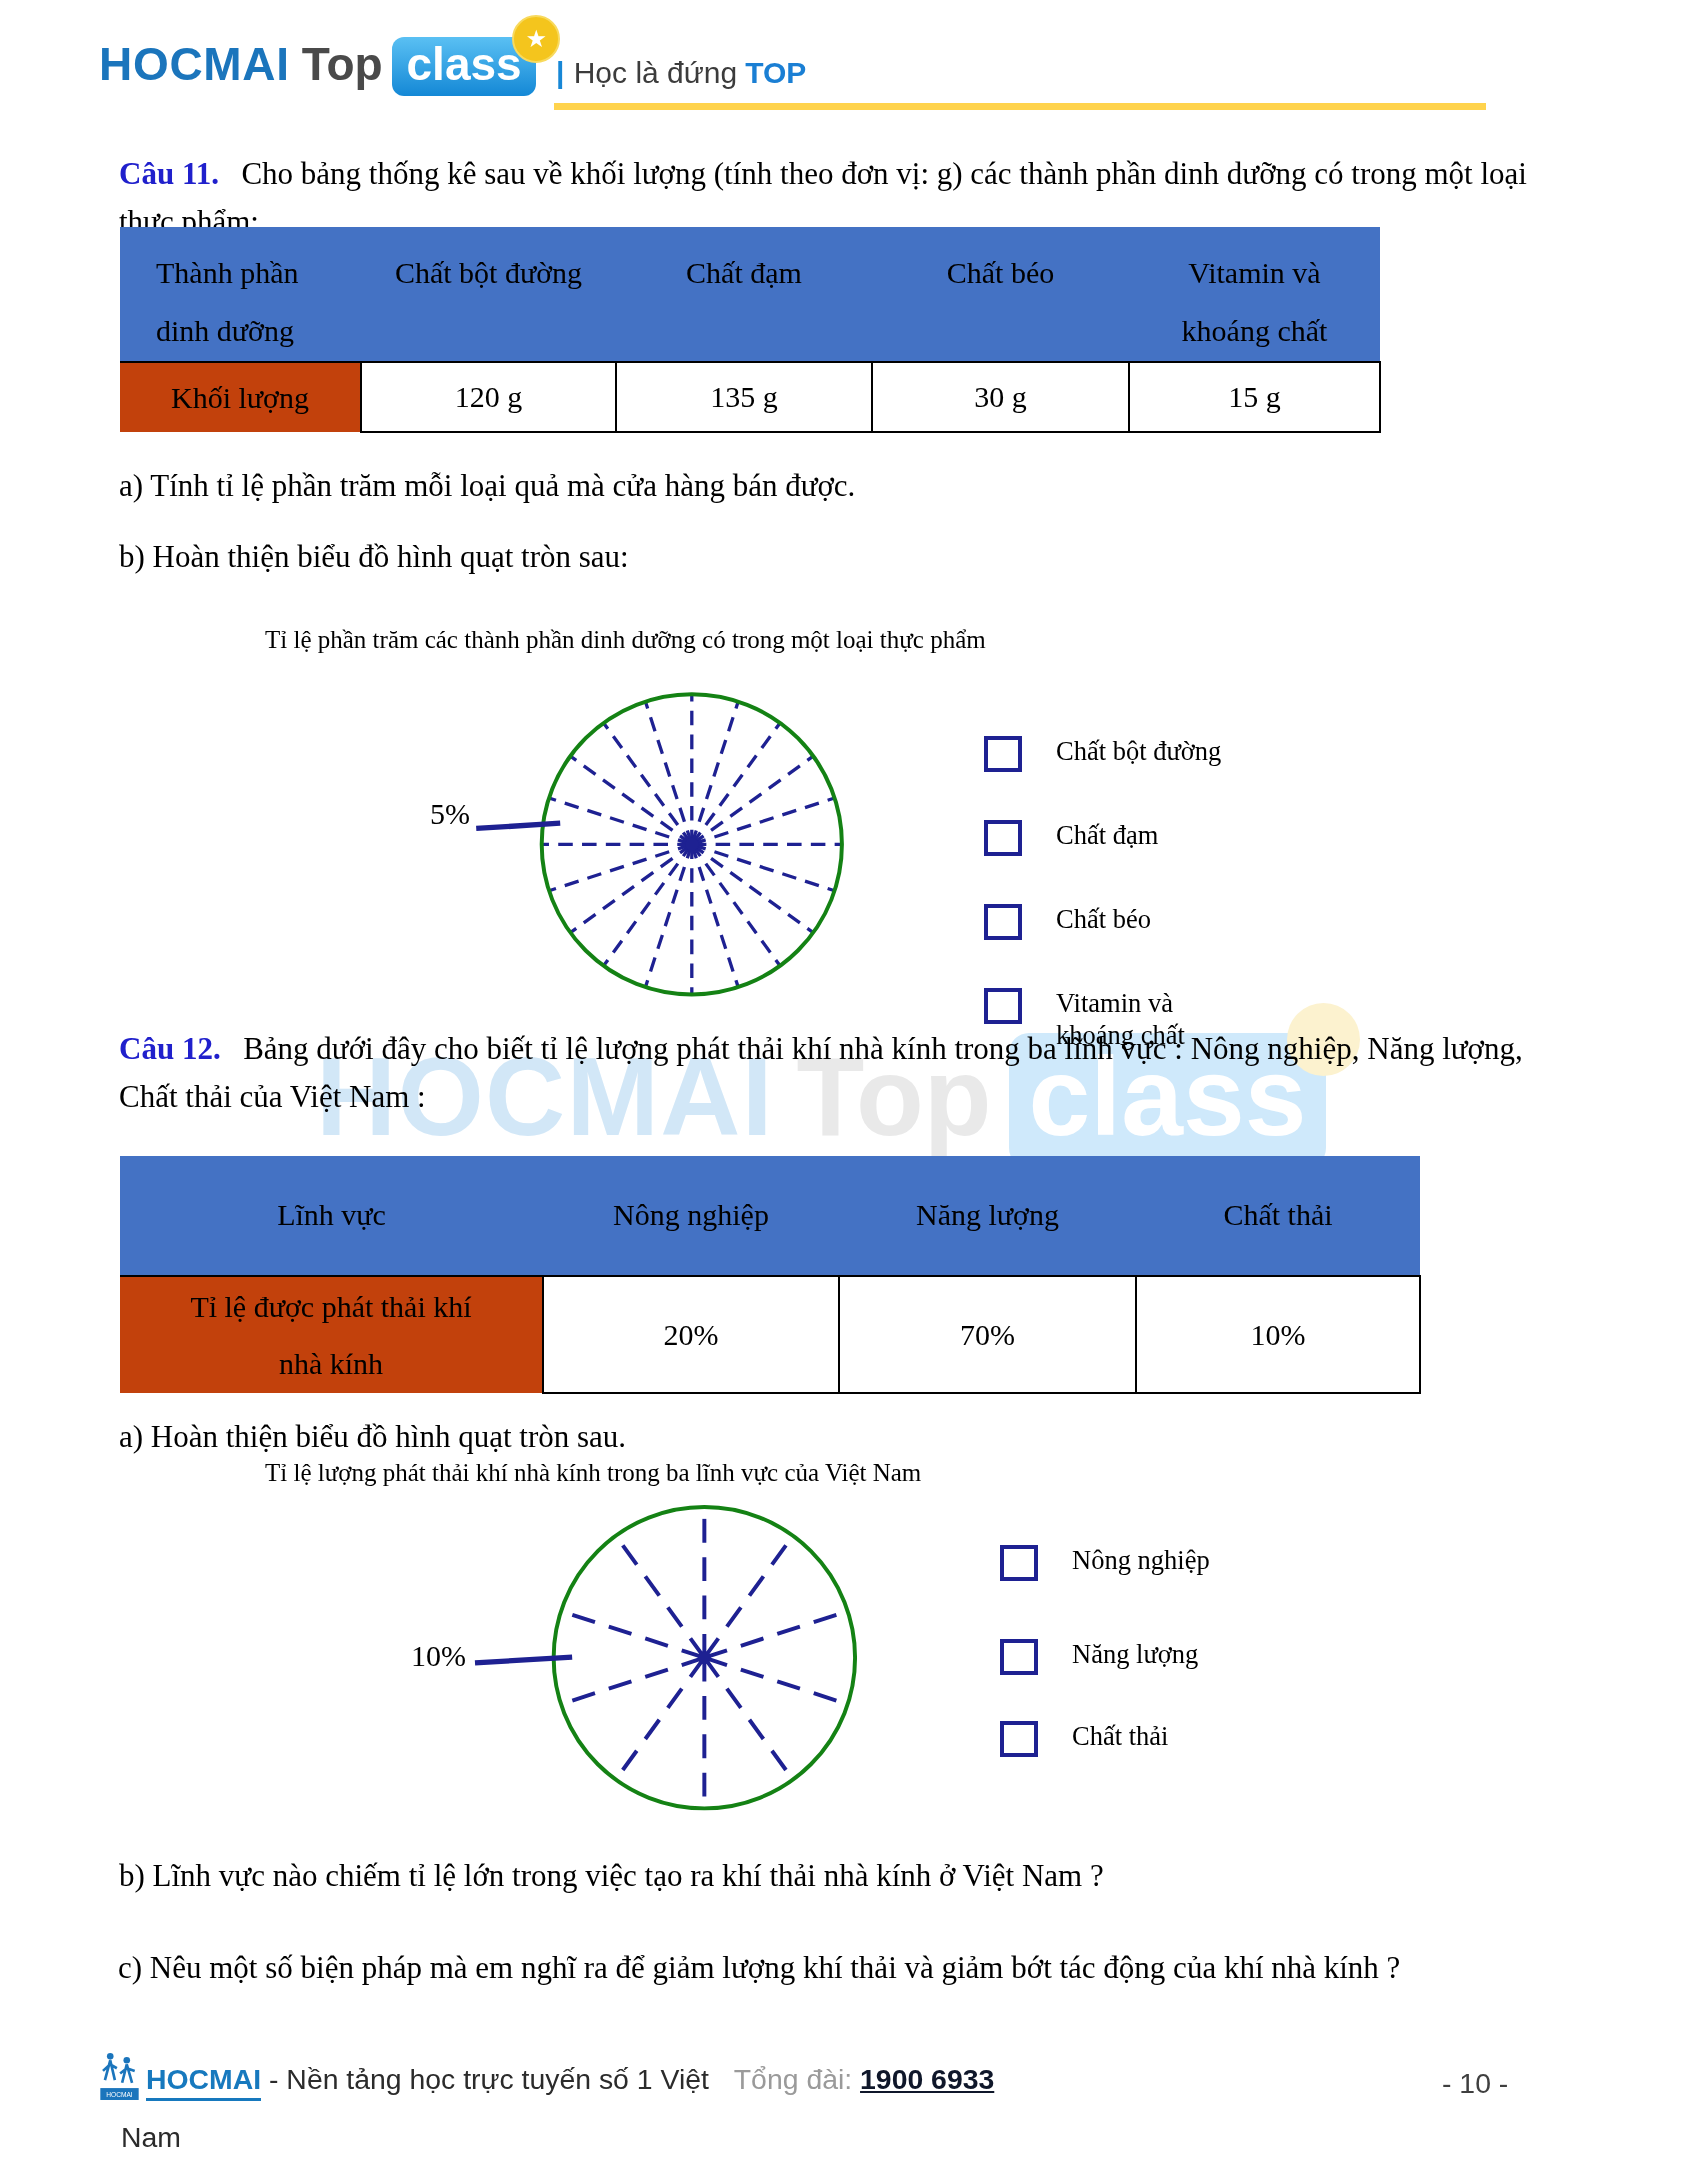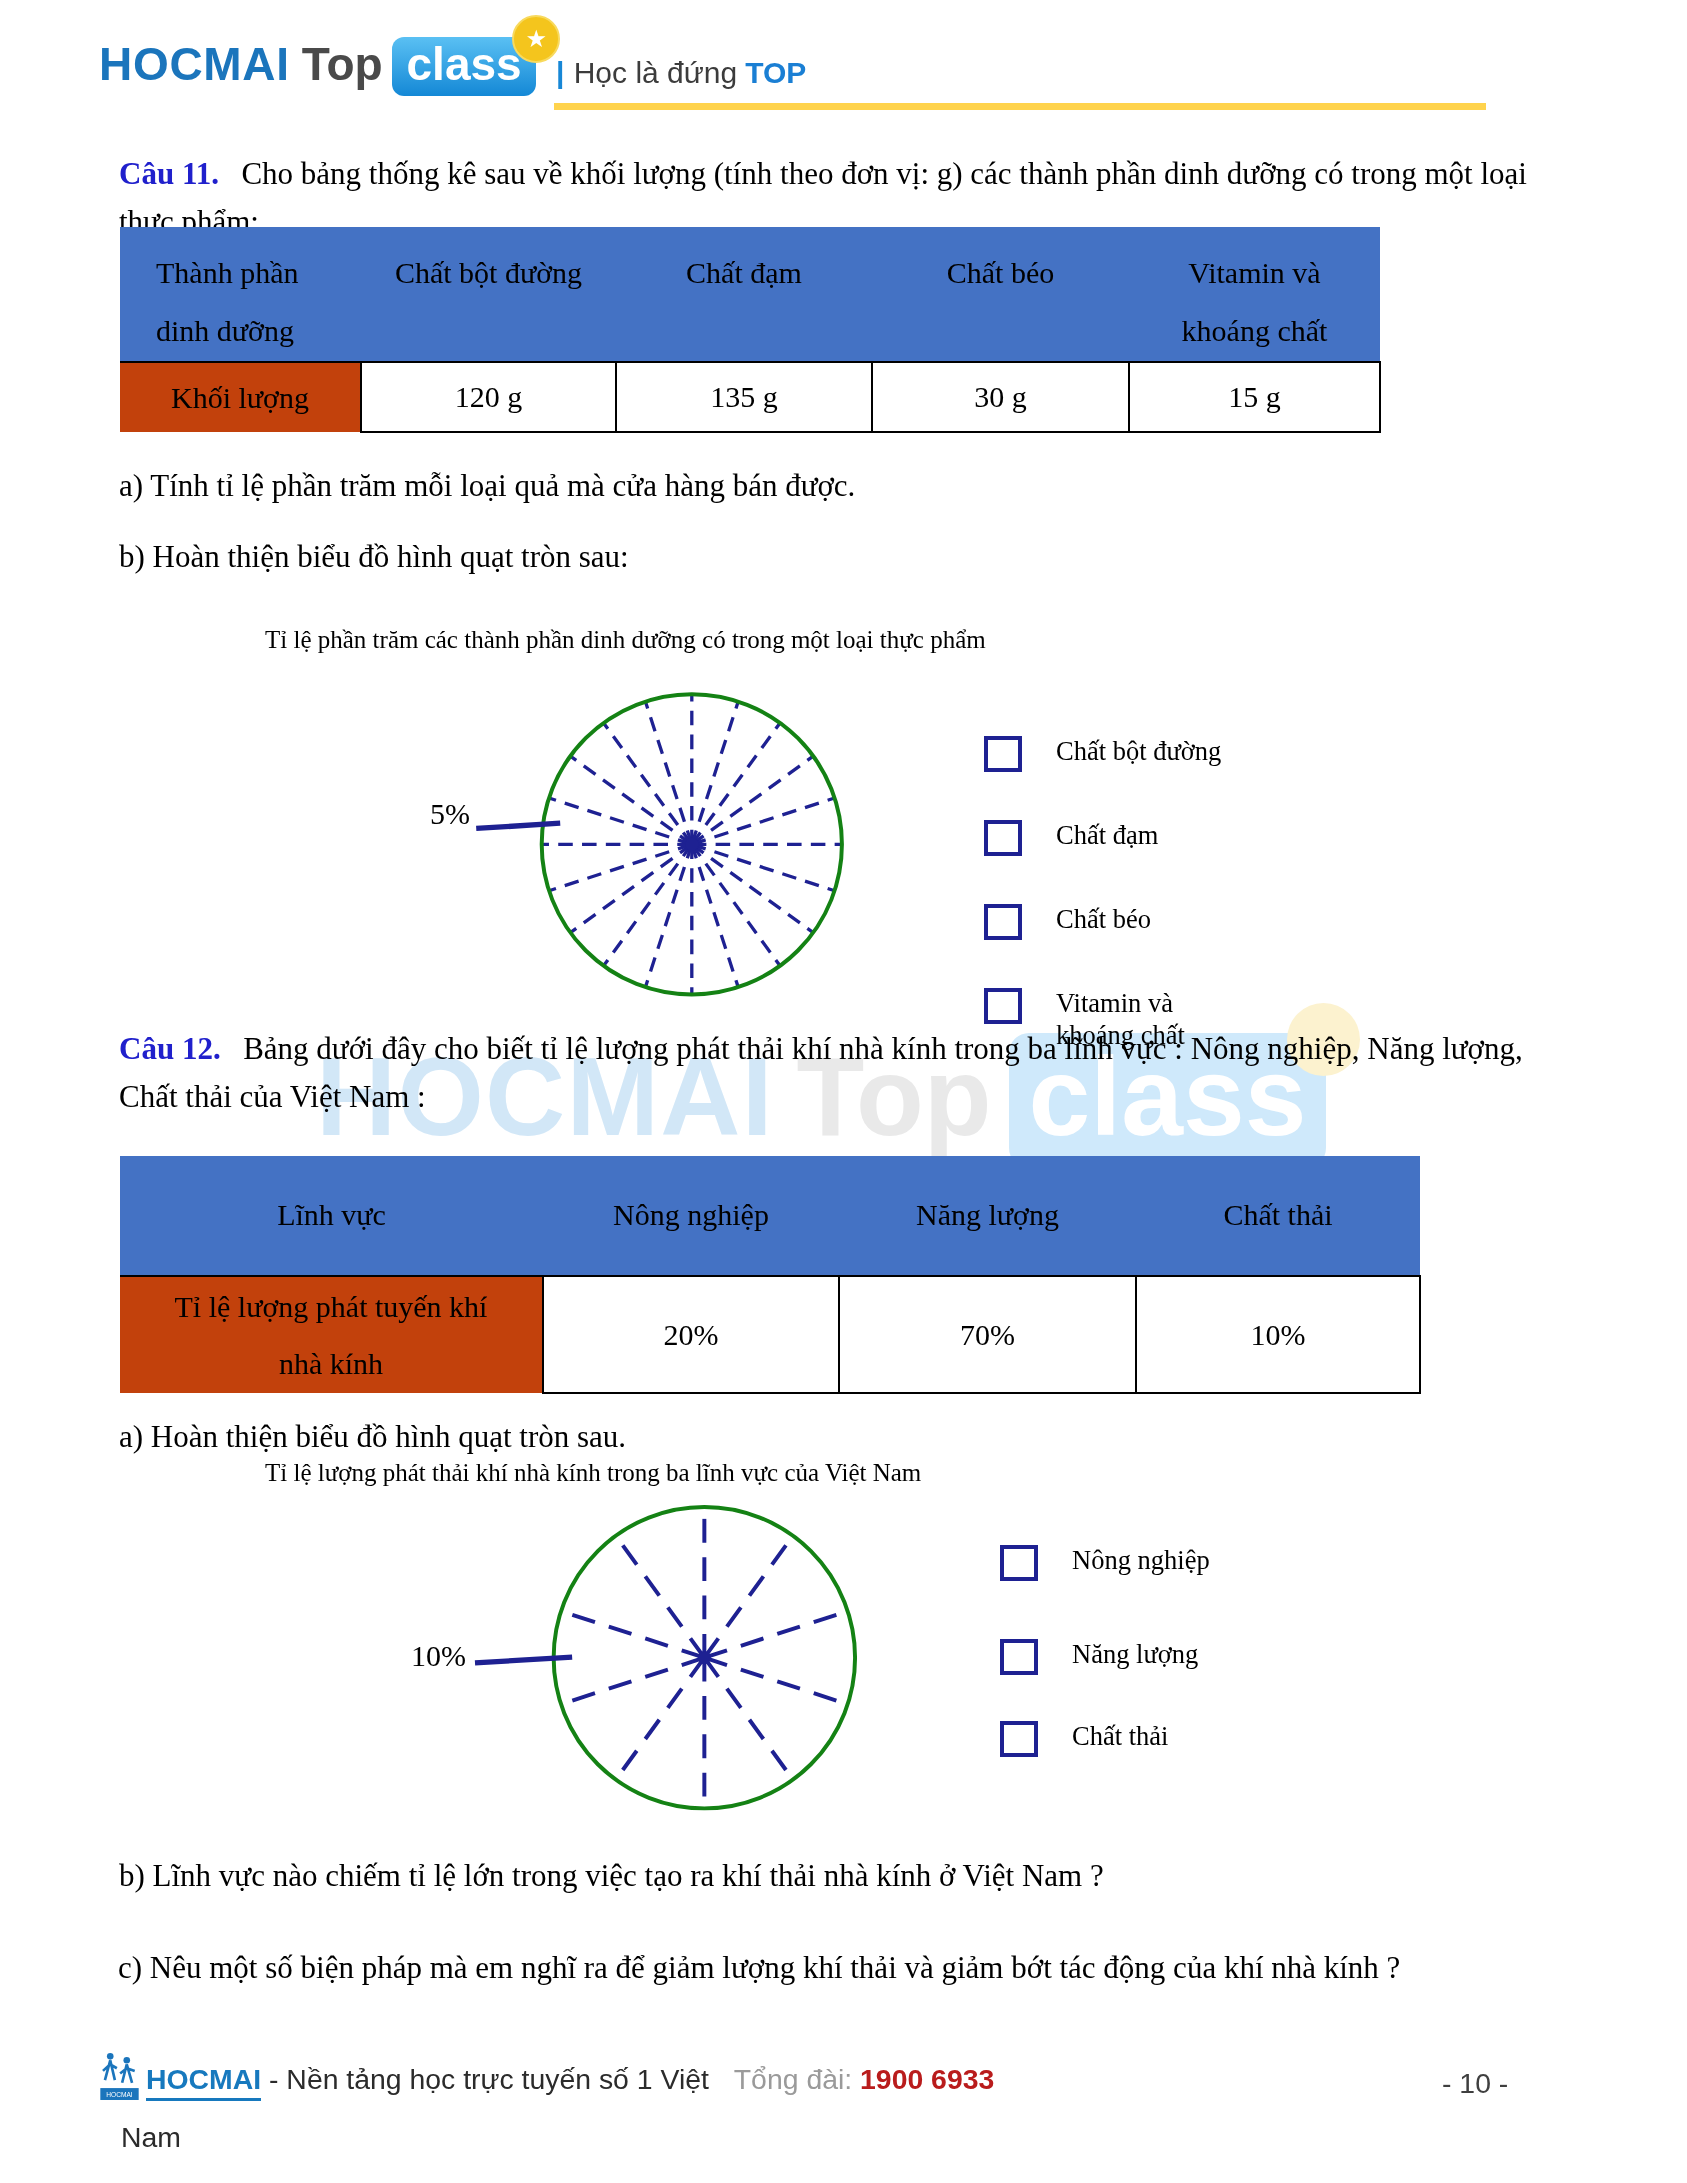--- a/index.html
+++ b/index.html
@@ -63,21 +63,21 @@
           background:#fcf2cf;}
 
   .content{z-index:1;}
 
   
   .footer-line{left:146px;top:2063px;font-family:"Liberation Sans","DejaVu Sans",sans-serif;
                font-size:28.4px;white-space:nowrap;}
   .f-brand{color:#1779be;font-weight:bold;border-bottom:3.3px solid #1779be;padding-bottom:2.6px;}
   .f-tag{color:#2b2b2b;}
   .f-hotlabel{color:#9a9a9a;margin-left:17px;}
-  .f-hotnum{color:#b91c1c;font-weight:bold;}
+  .f-hotnum{color:#0f172a;font-weight:bold;text-decoration:underline;}
   .f-nam{left:121px;top:2121px;font-family:"Liberation Sans","DejaVu Sans",sans-serif;
          font-size:28.4px;color:#2b2b2b;}
   .f-page{left:1442px;top:2067px;font-family:"Liberation Sans","DejaVu Sans",sans-serif;
           font-size:28.4px;color:#3f3f3f;}
   .f-icon{left:99px;top:2051px;}
 </style>
 </head>
 <body>
 
 <div class="page">
@@ -187,21 +187,21 @@
         <col style="width:284px">
       </colgroup>
     <tbody>
         <tr style="height:120px">
       <th>Lĩnh vực</th>
       <th>Nông nghiệp</th>
       <th>Năng lượng</th>
       <th>Chất thải</th>
     </tr>
     <tr class="data" style="height:117px">
-      <td class="blue" style="line-height:57px;"><span class="narrow-inner" style="width:318px">Tỉ lệ lượng phát tuyến khí nhà kính</span></td>
+      <td class="blue" style="line-height:57px;"><span class="narrow-inner" style="width:318px">Tỉ lệ được phát thải khí nhà kính</span></td>
       <td class="white">20%</td>
       <td class="white">70%</td>
       <td class="white">10%</td>
     </tr>
   </tbody>
     </table>
 
   <div class="abs para content" style="left:119px;top:1413px;width:1456px;">a) Hoàn thiện biểu đồ hình quạt tròn sau.</div>
 
   <div class="abs chart-title content" style="left:265px;top:1459px;width:1191px;">Tỉ lệ lượng phát thải khí nhà kính trong ba lĩnh vực của Việt Nam</div>

